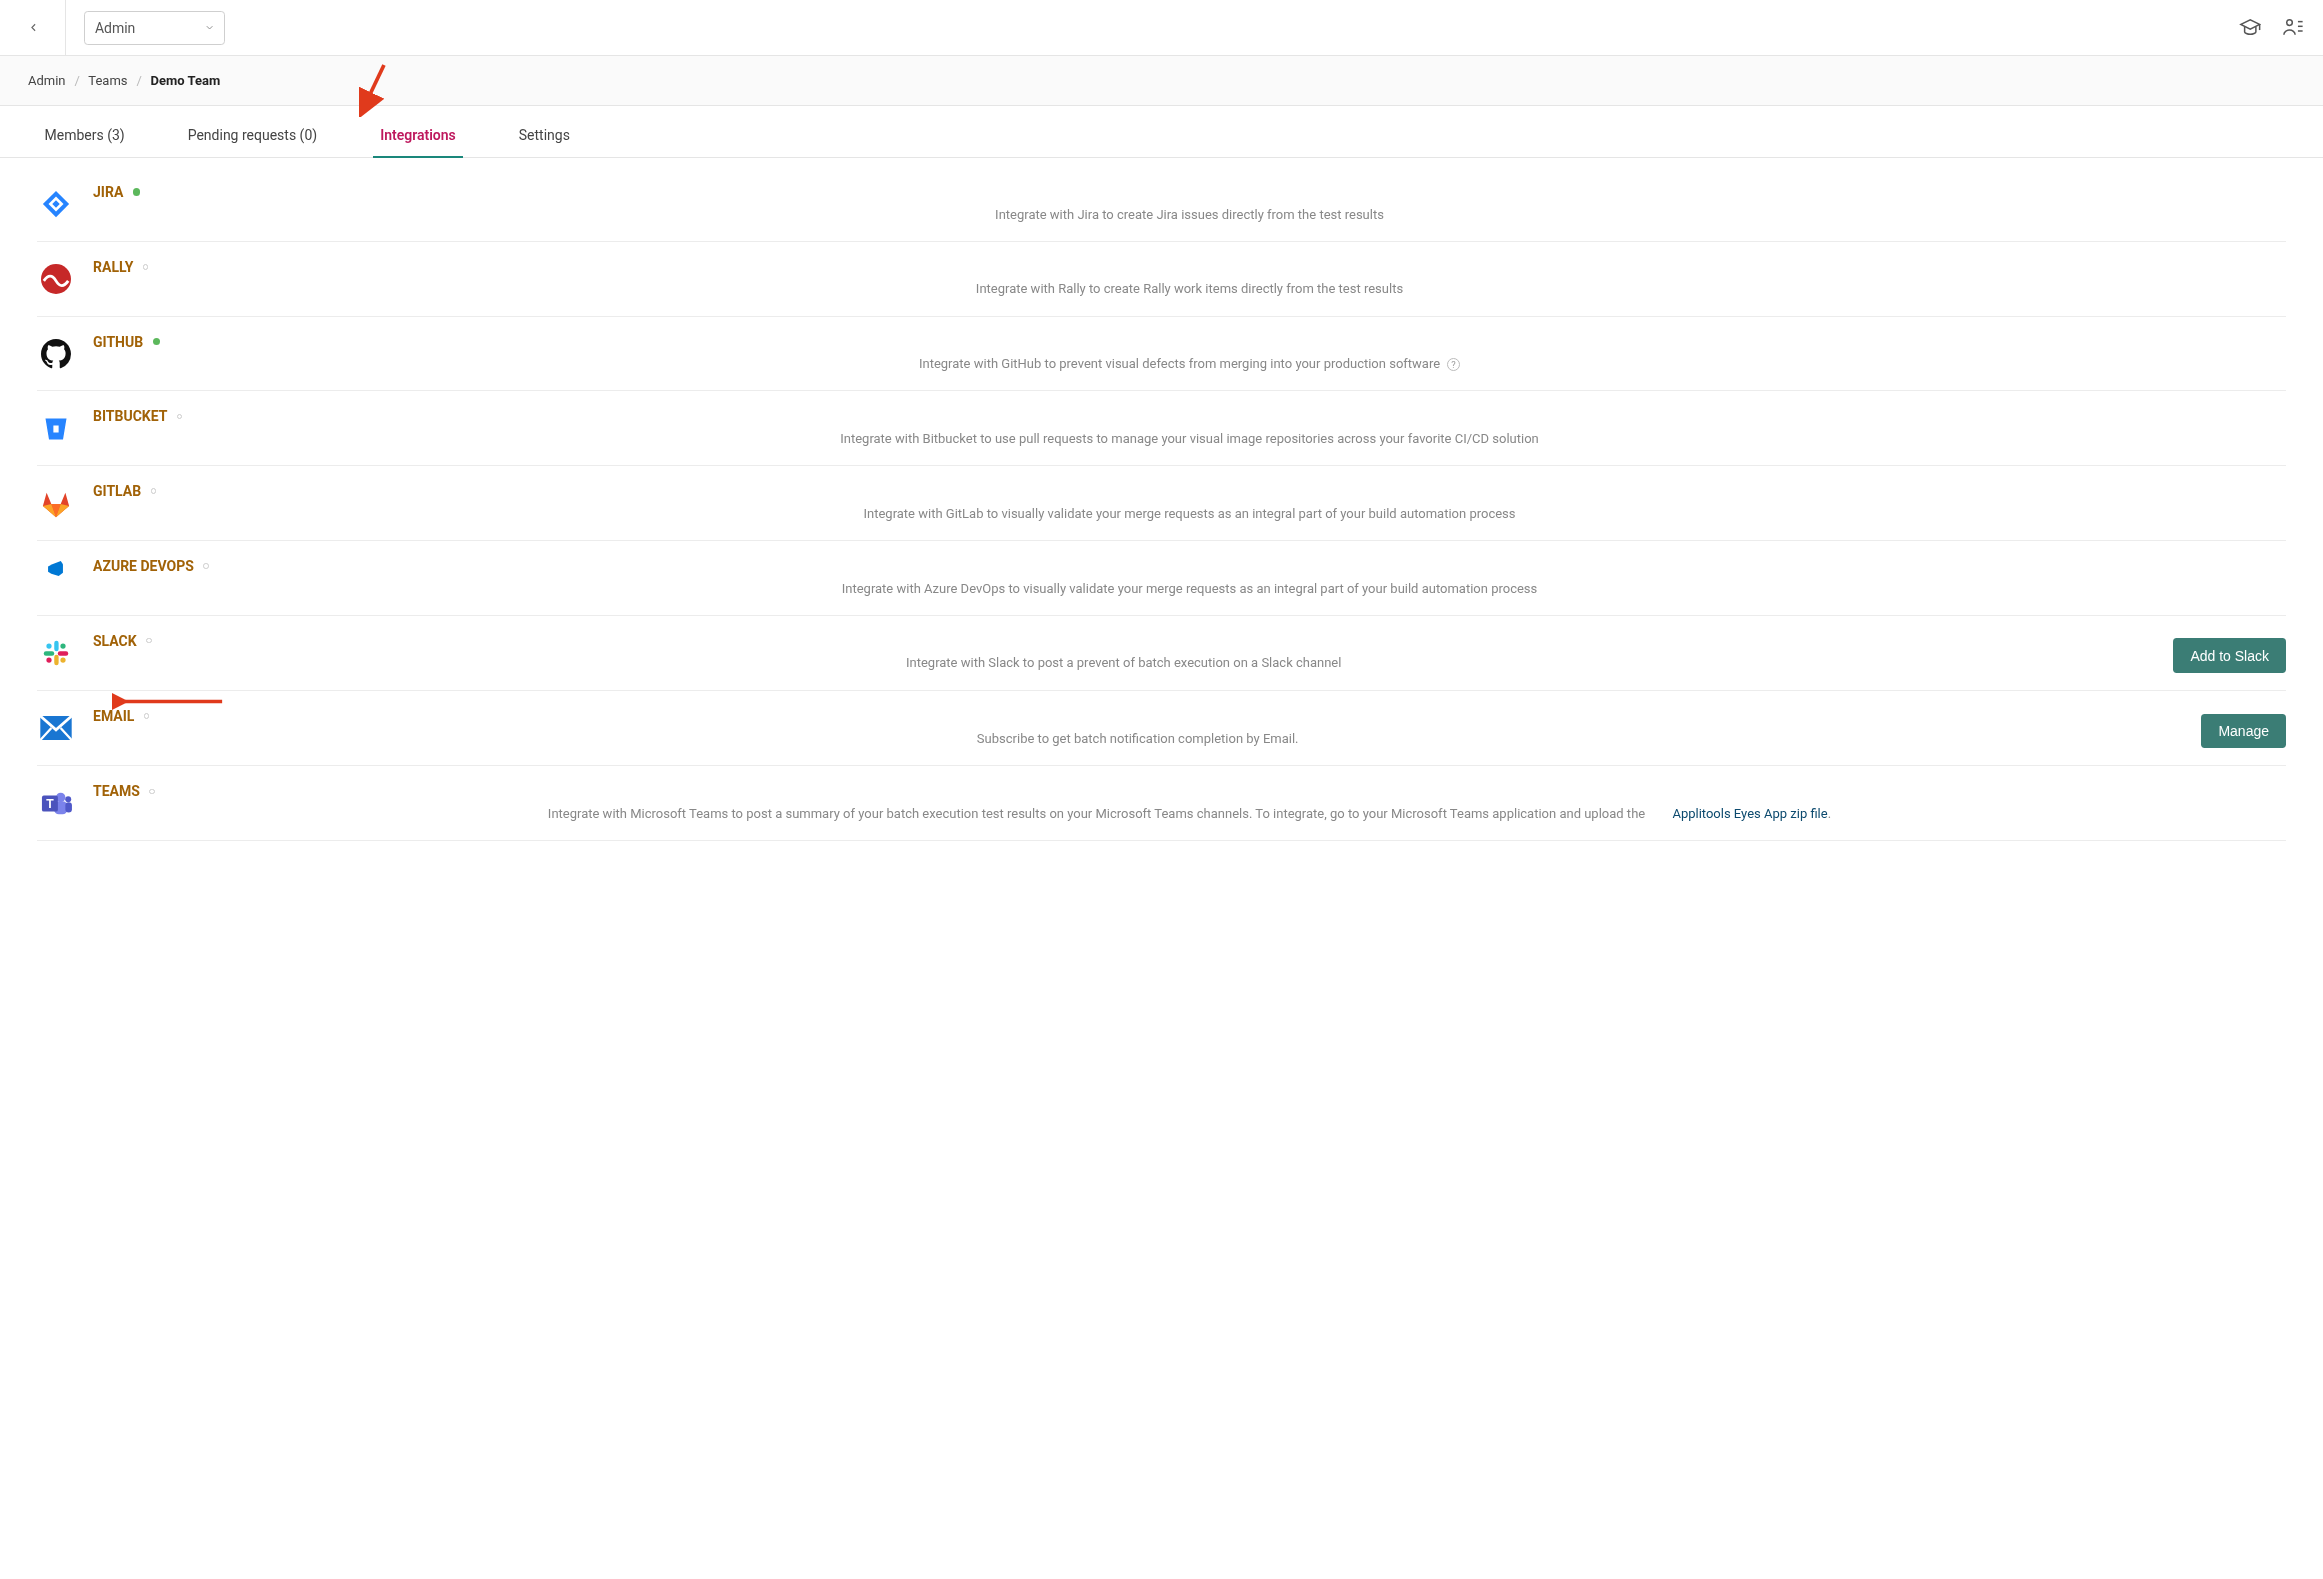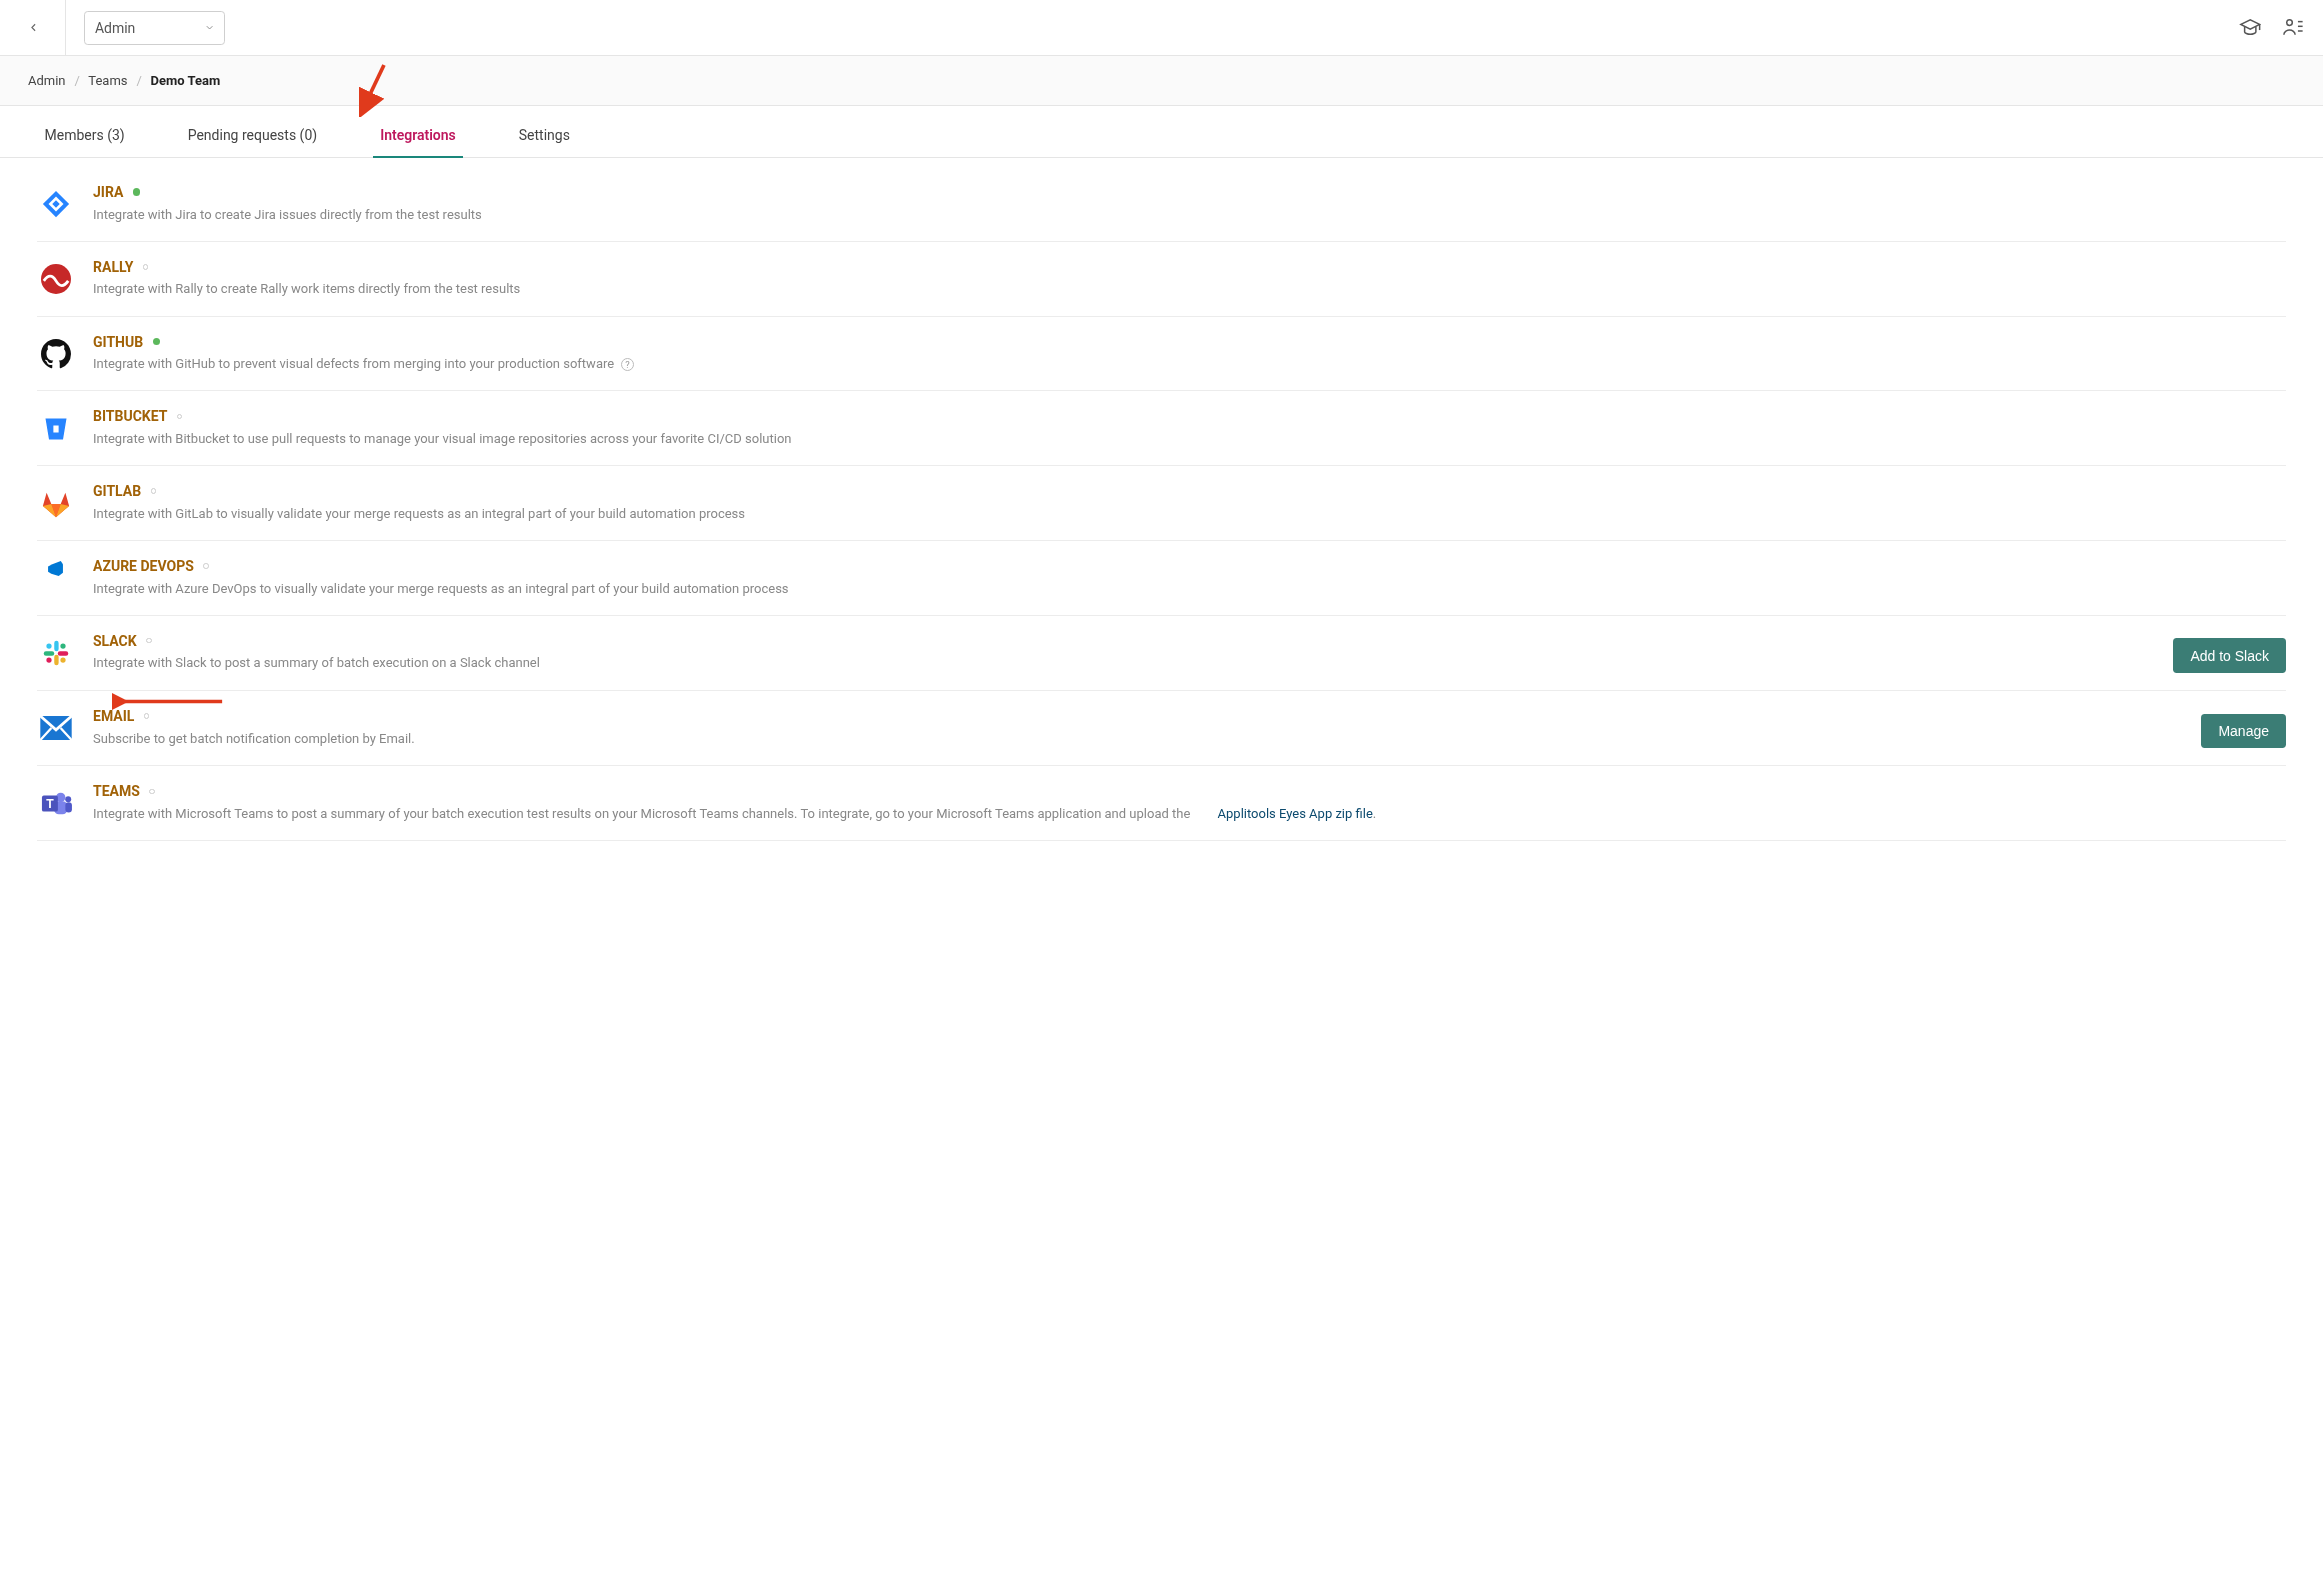--- a/index.html
+++ b/index.html
@@ -125,20 +125,21 @@
     background: #fff;
     border: 1.9px solid #ccc;
     width: 5.6px;
     height: 5.6px;
   }
   .int-desc {
     margin-top: 5.6px;
     color: #888;
     font-size: 13px;
     line-height: 1.4;
+    text-align: center;
   }
   .int-desc a { color: #0c4a6e; text-decoration: none; cursor: pointer; margin-left: 24px; }
   .int-actions {
     display: flex;
     margin-top: 5.6px;
   }
   .btn {
     background: #3b7d75;
     color: #fff;
     border: none;
@@ -347,21 +348,21 @@
           <circle cx="24" cy="8" r="3" fill="#2eb67d"></circle>
           <circle cx="24" cy="24" r="3" fill="#ecb22e"></circle>
           <circle cx="8" cy="24" r="3" fill="#e01e5a"></circle>
         </svg>
       </div>
       <div class="int-content">
         <div class="int-title">
           <span>SLACK</span>
           <span class="status-dot status-inactive"></span>
         </div>
-        <div class="int-desc">Integrate with Slack to post a summary of batch execution on a Slack channel</div>
+        <div class="int-desc">Integrate with Slack to post a prevent of batch execution on a Slack channel</div>
       </div>
       <div class="int-actions">
         <button class="btn">Add to Slack</button>
       </div>
     </div>
 
     <div class="integration-row" style="position:relative;">
       <div class="int-icon">
         <svg width="32" height="24" viewBox="0 0 34 26">
             <rect x="0" y="0" width="34" height="26" rx="2" fill="#1976d2"></rect>

